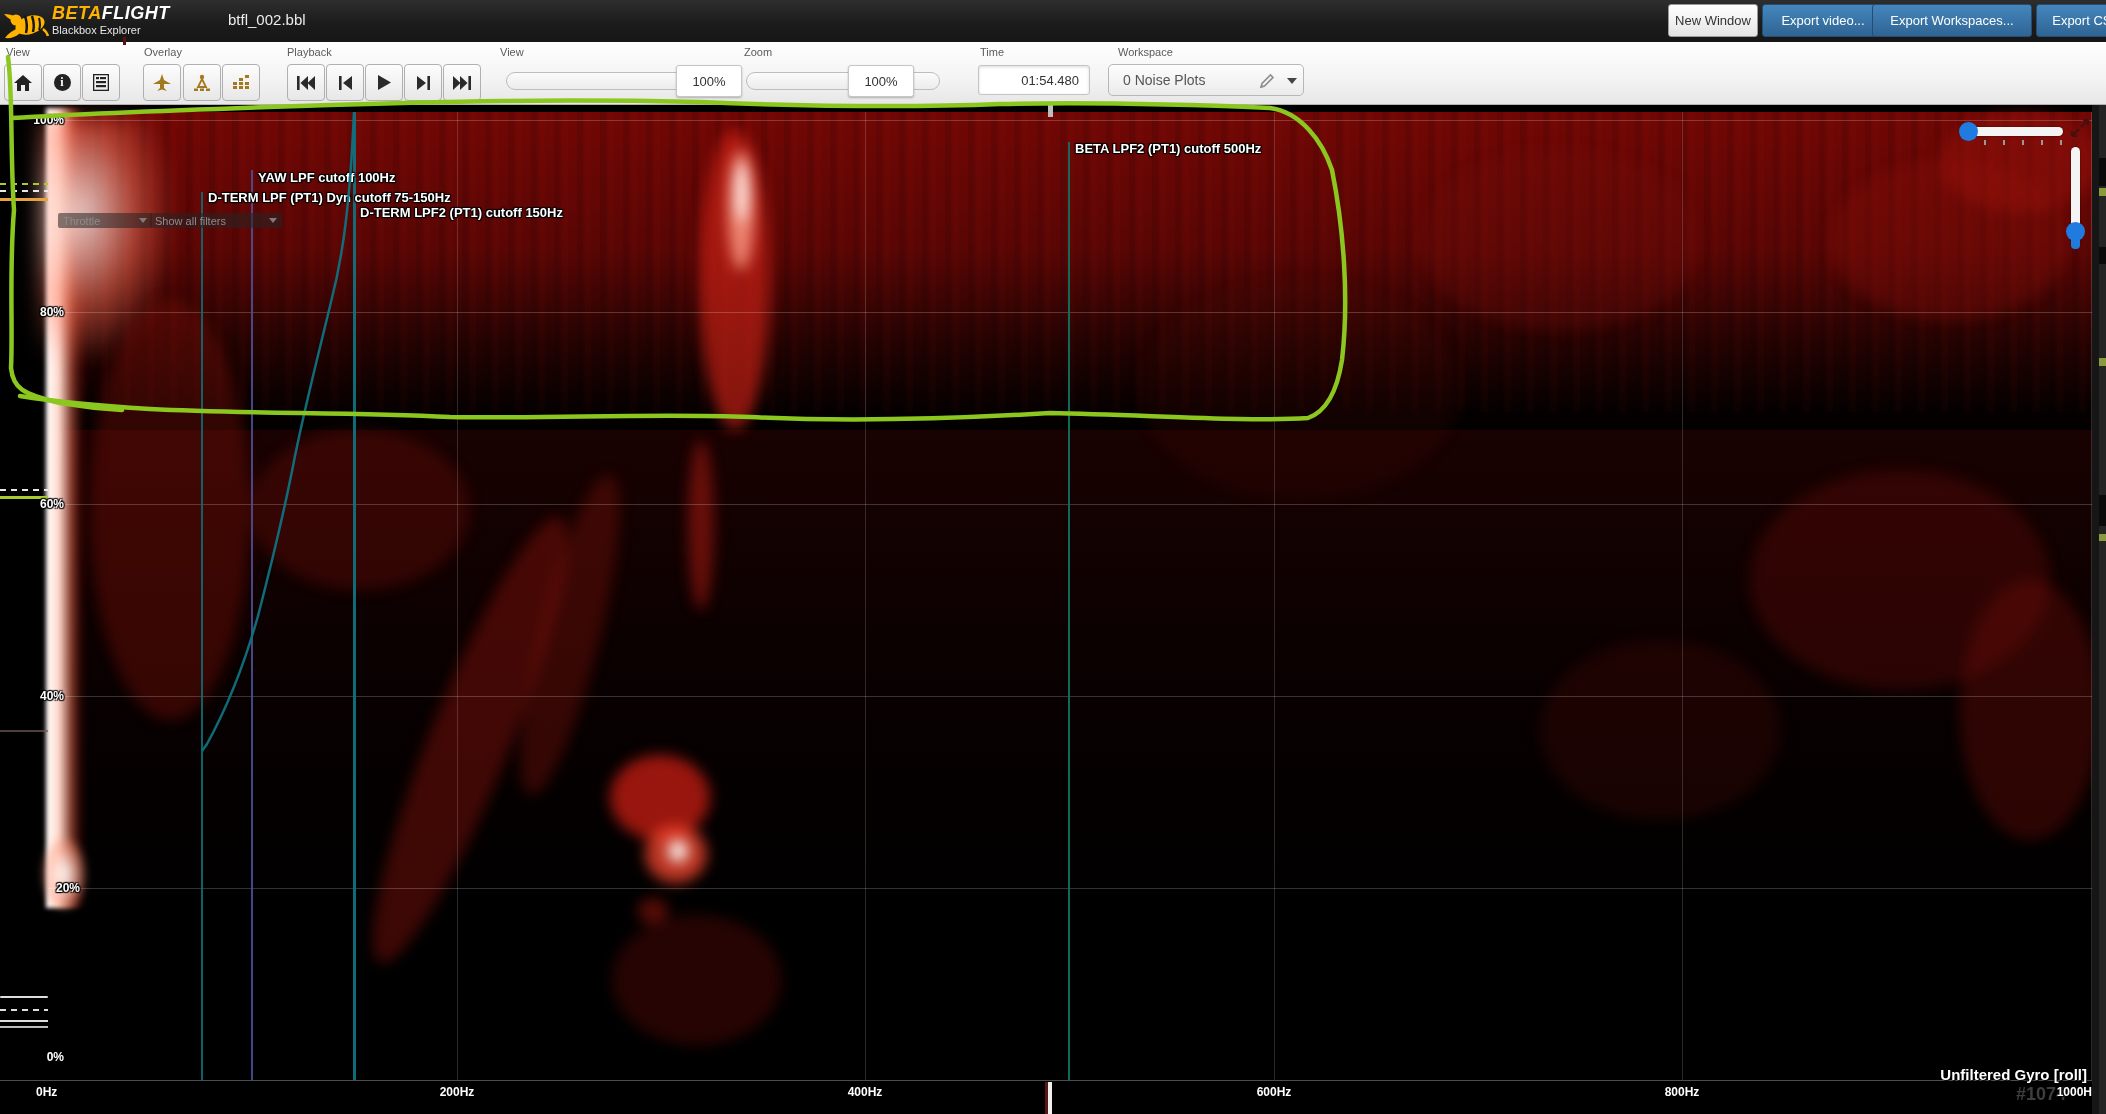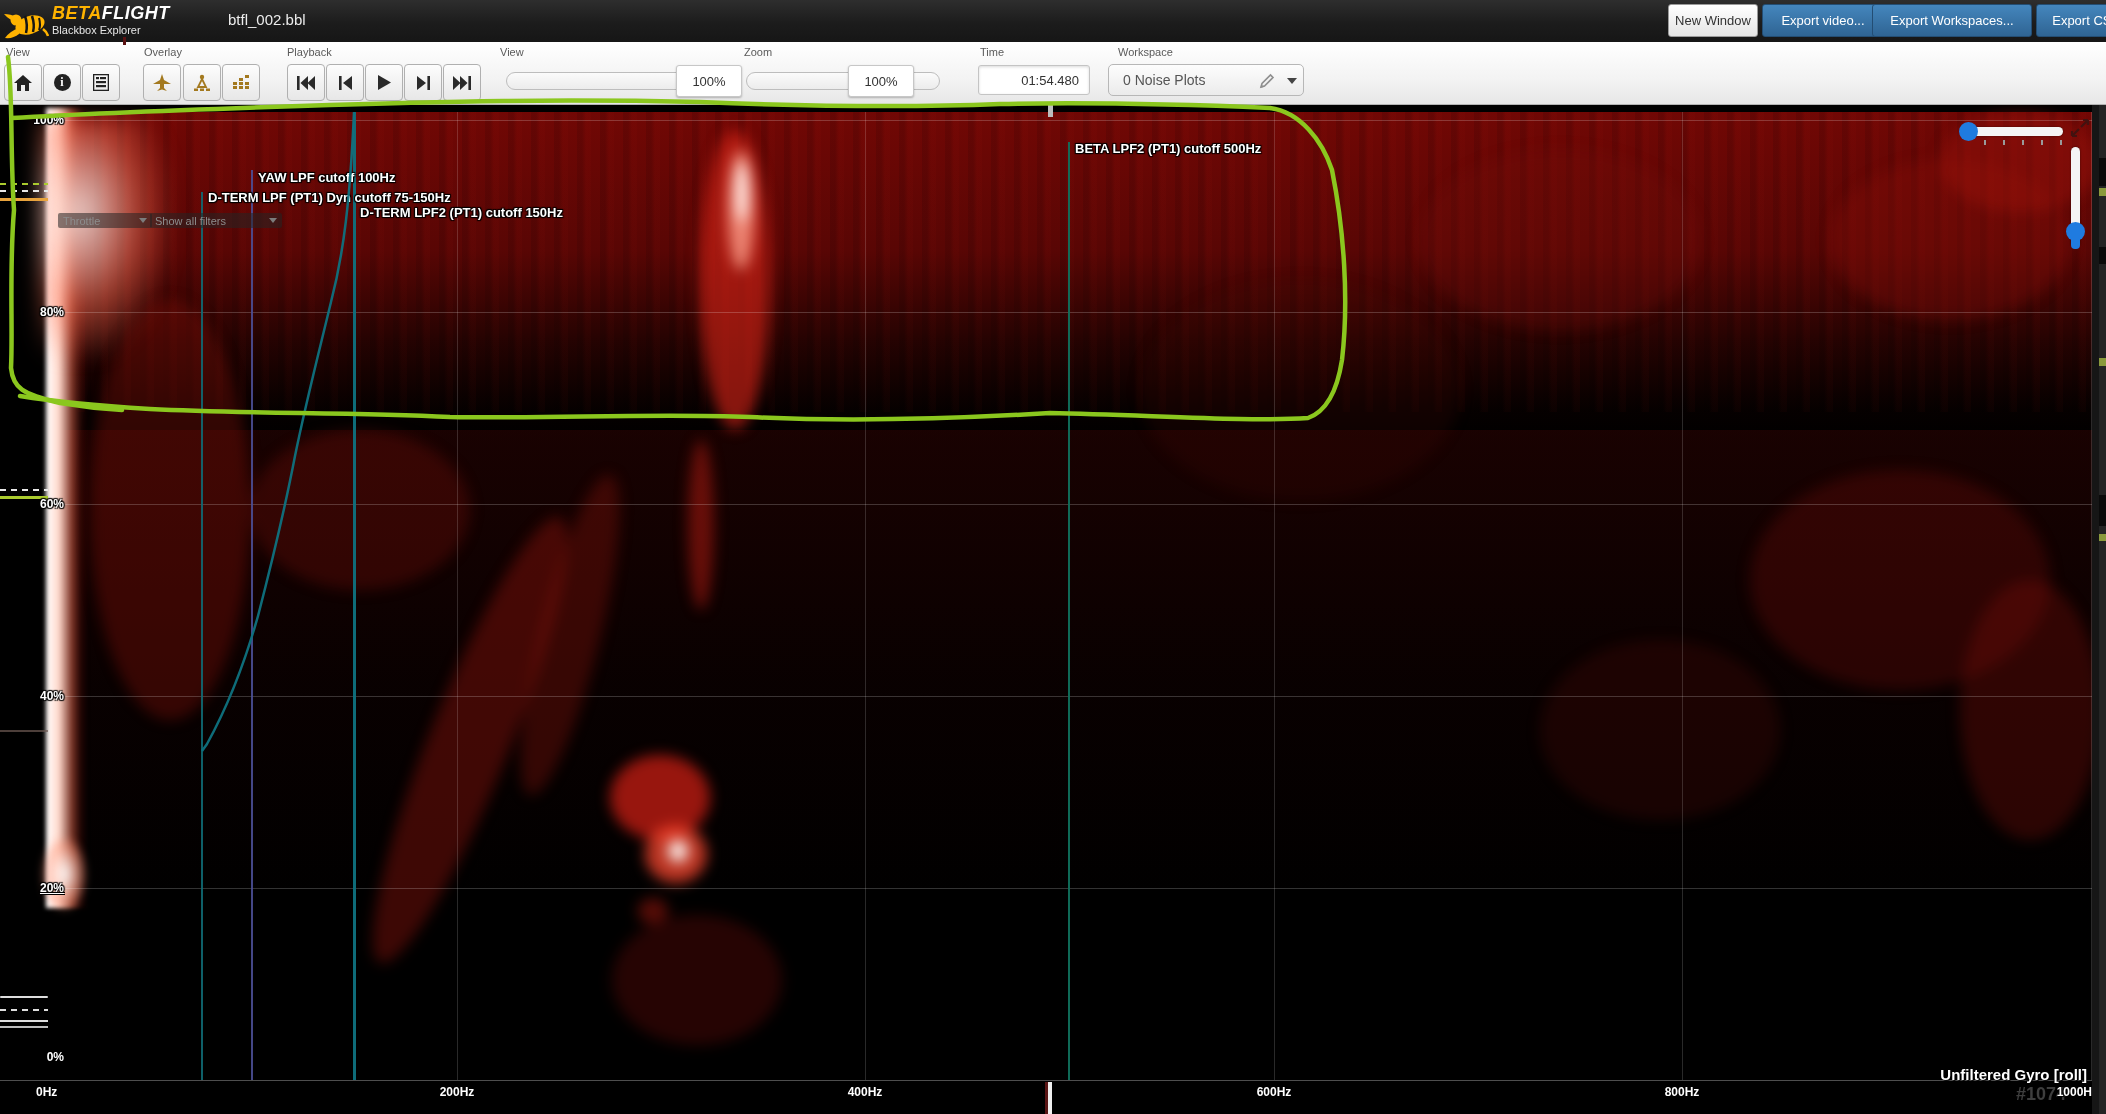--- a/index.html
+++ b/index.html
@@ -324,21 +324,21 @@
       <div class="axis-label" style="top: 1085px; left: 865px; transform: translateX(-50%);">400Hz</div>
       <div class="axis-label" style="top: 1085px; left: 1274px; transform: translateX(-50%);">600Hz</div>
       <div class="axis-label" style="top: 1085px; left: 1682px; transform: translateX(-50%);">800Hz</div>
       <div class="axis-label" style="top: 1085px; left: 2098px; transform: translateX(-100%);">1000Hz</div>
     </div>
   <div id="y-axis-labels">
       <div class="axis-label" style="left: 64px; transform: translateX(-100%); top: 113px;">100%</div>
       <div class="axis-label" style="left: 64px; transform: translateX(-100%); top: 305px;">80%</div>
       <div class="axis-label" style="left: 64px; transform: translateX(-100%); top: 497px;">60%</div>
       <div class="axis-label" style="left: 64px; transform: translateX(-100%); top: 689px;">40%</div>
-      <div class="axis-label" style="left: 64px; transform: translateX(-100%); top: 881px; text-decoration: underline;">20%</div>
+      <div class="axis-label" style="left: 80px; transform: translateX(-100%); top: 881px;">20%</div>
       <div class="axis-label" style="left: 64px; transform: translateX(-100%); top: 1050px;">0%</div>
     </div>
 
   <svg id="overlay-svg" width="2106" height="1114" viewBox="0 0 2106 1114">
     <path d="M354,112 C350,200 344,252 331,302 C318,356 306,402 295,456 C285,508 272,562 258,616 C245,662 228,706 207,744 L202,751" fill="none" stroke="#0f7280" stroke-width="2.5" opacity=".95"></path>
     <path d="M8,57 C13,95 10,150 14,210 C9,270 13,330 11,368 C13,388 22,394 60,403 C90,408 105,409 122,410" fill="none" stroke="#8bc71e" stroke-width="4.5" stroke-linecap="round" stroke-linejoin="round"></path>
     <path d="M12,118 C80,114 150,111 300,106 C450,101 560,99 700,102 C800,106 900,108 1000,104 C1100,102 1200,105 1270,108 C1300,112 1322,140 1332,170 C1344,230 1349,300 1342,360 C1337,392 1325,412 1308,418 C1250,422 1150,415 1050,413 C950,419 850,422 750,417 C650,413 550,419 450,417 C350,412 250,414 150,409 C100,406 50,401 20,396" fill="none" stroke="#8bc71e" stroke-width="4.5" stroke-linecap="round" stroke-linejoin="round"></path>
   </svg>
 </div>
 

